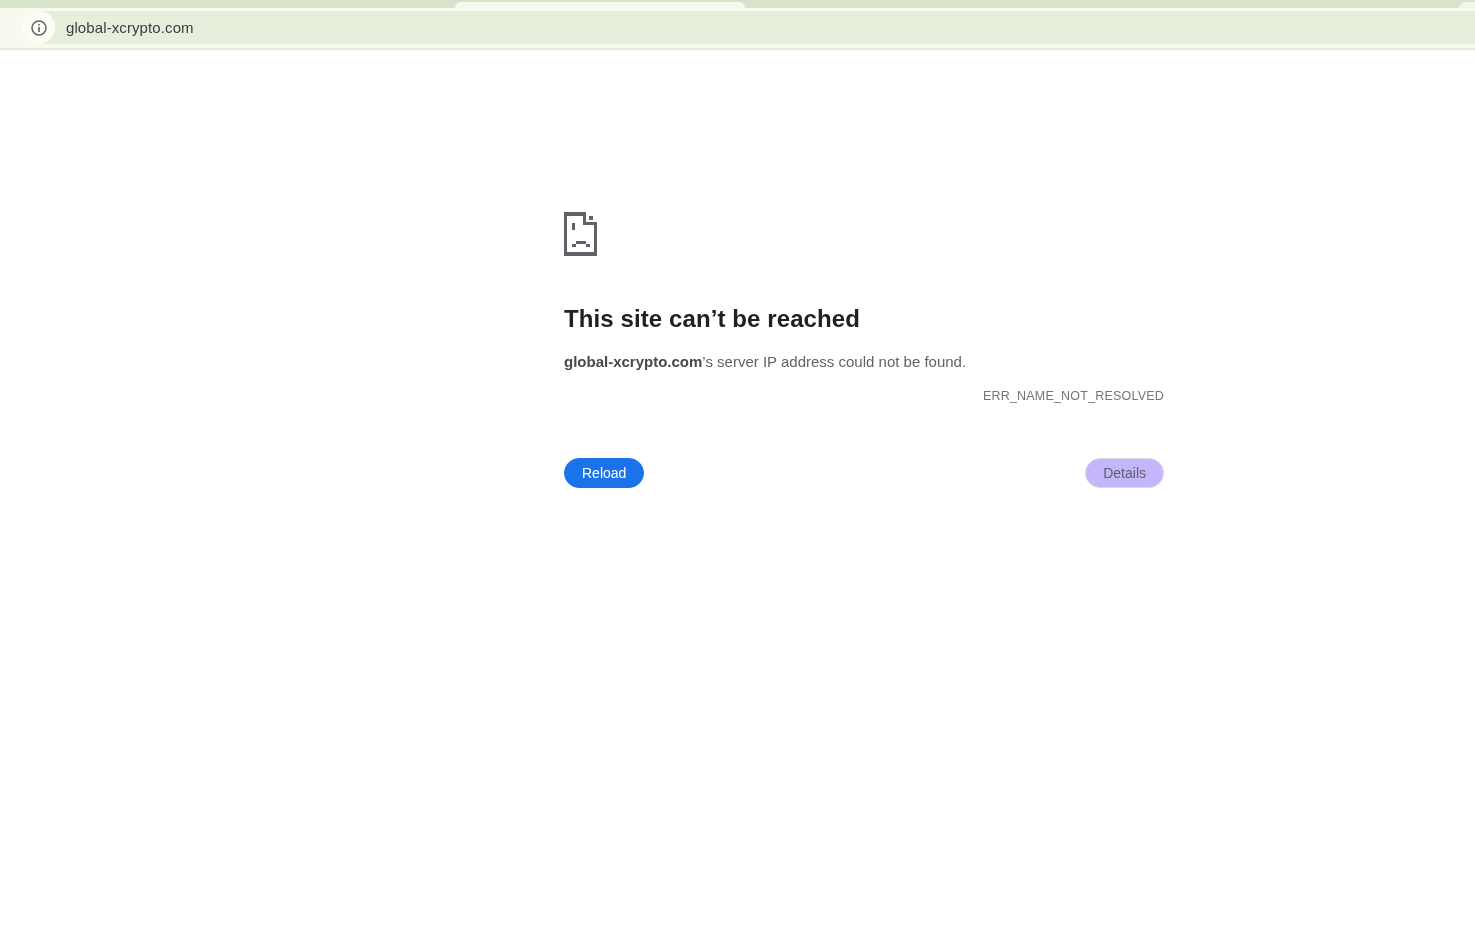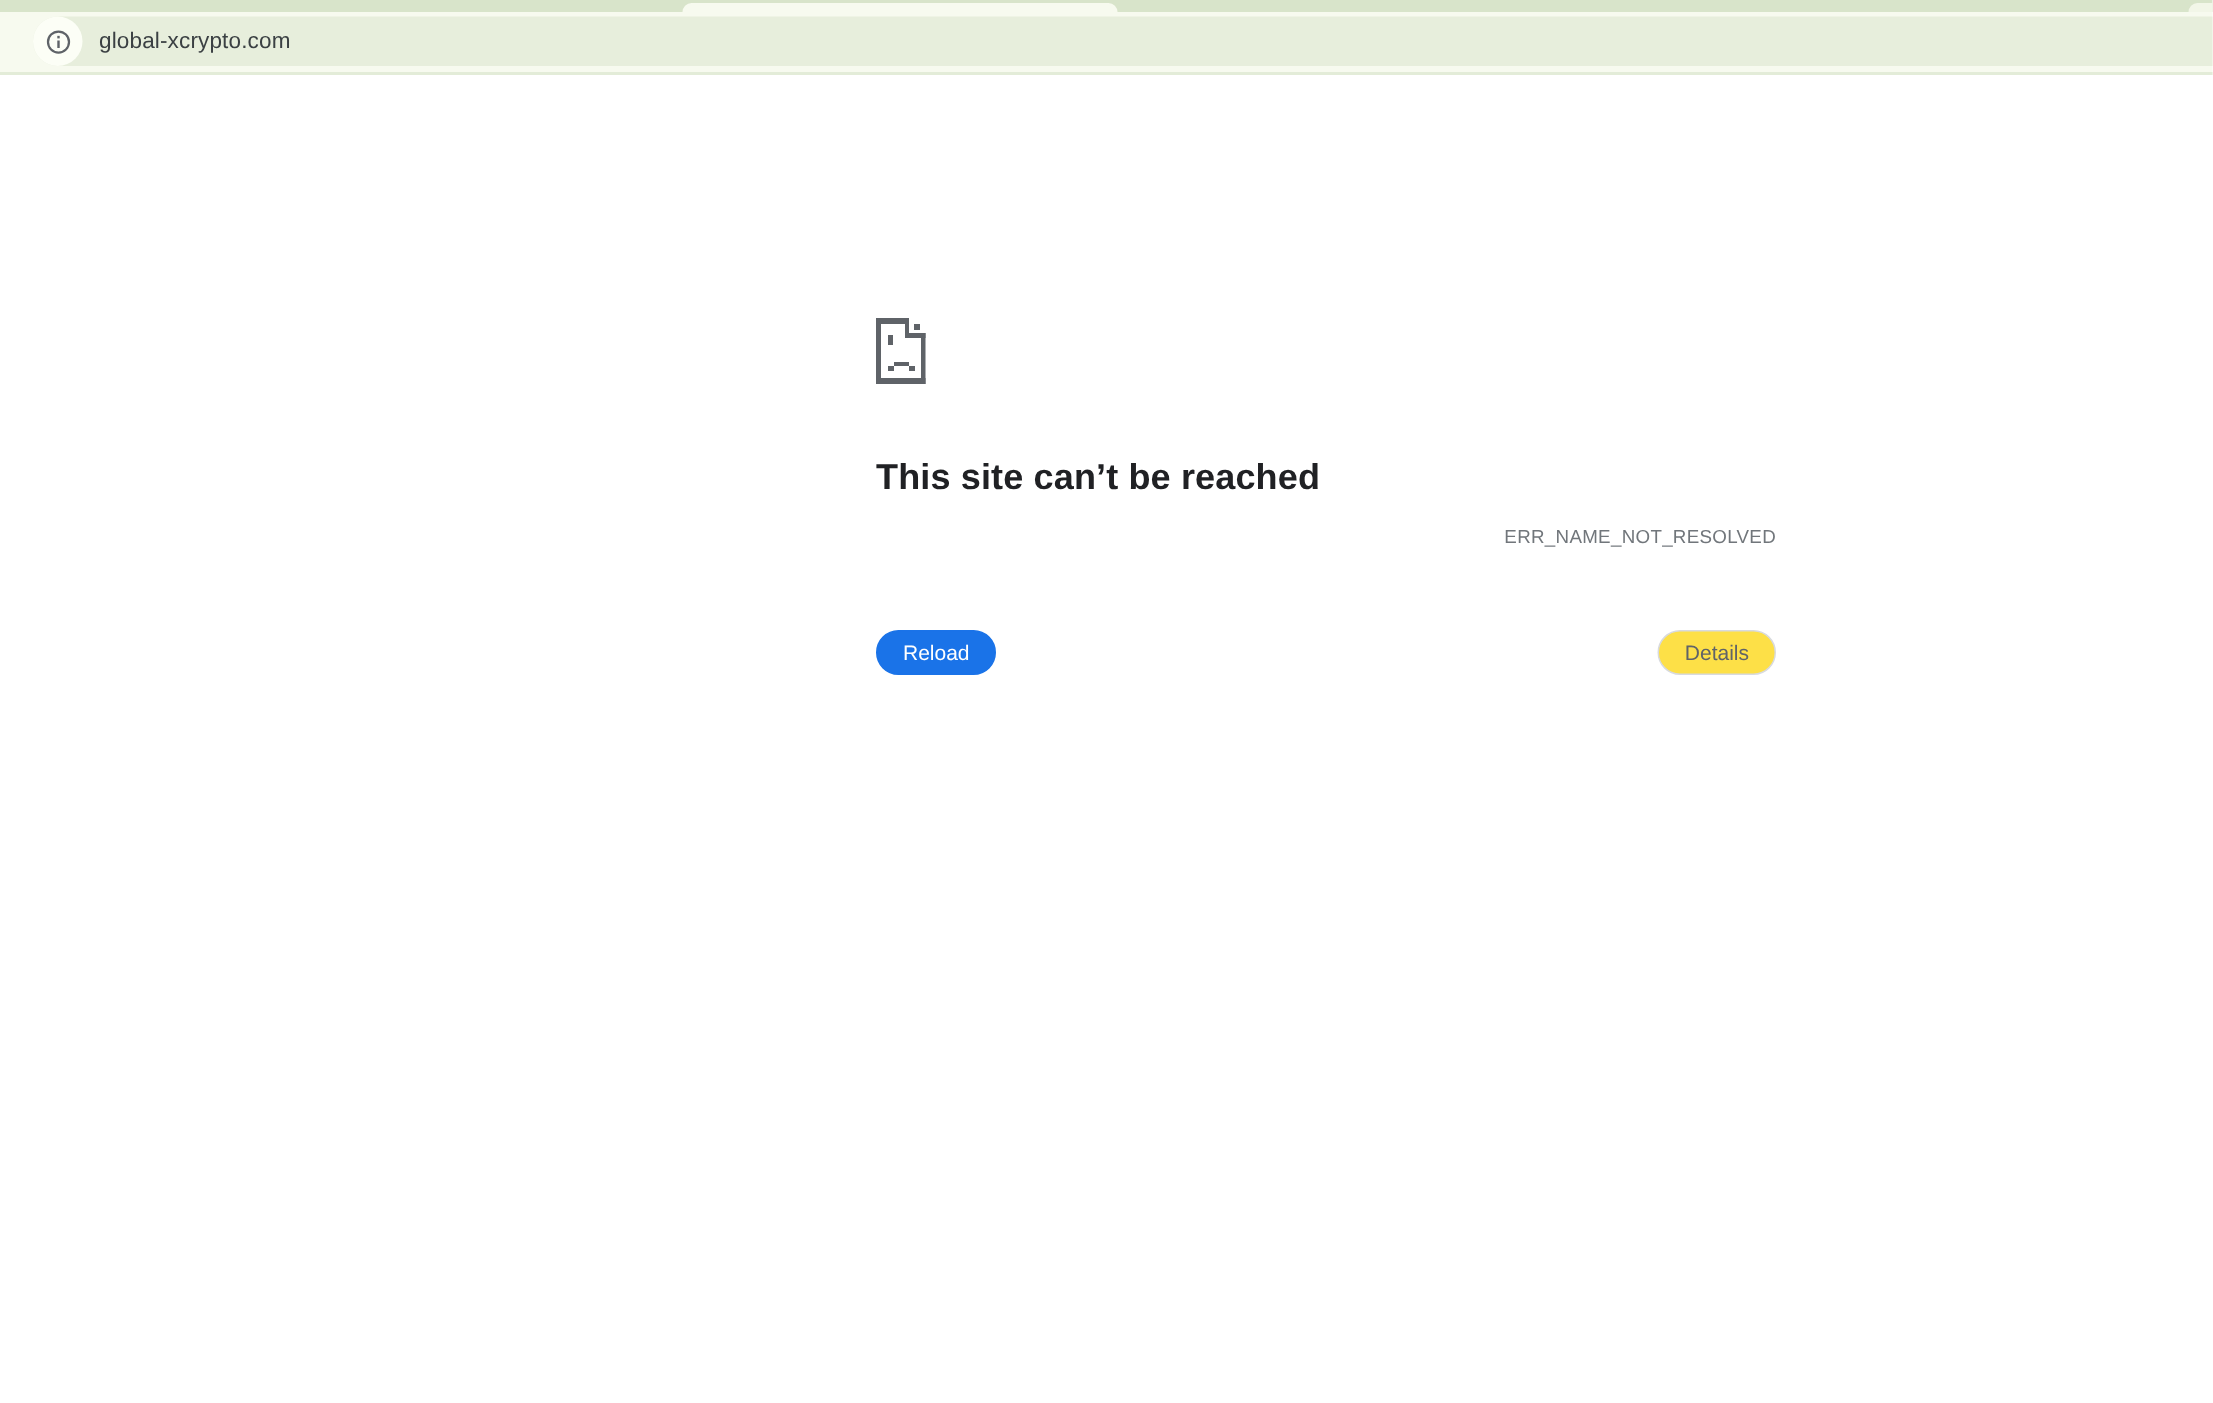--- a/index.html
+++ b/index.html
@@ -67,21 +67,21 @@
     margin-left: 11px;
     font-size: 15px;
     color: #3b4043;
     letter-spacing: 0.1px;
     white-space: nowrap;
   }
 
   
   .content {
     position: absolute;
-    left: 584px; top: 212px;
+    left: 564px; top: 212px;
     width: 600px;
   }
   .sad-file { display: block; width: 33px; height: 44px; }
   .page-title {
     margin-top: 47px;
     font-size: 24px;
     line-height: 31px;
     font-weight: 600;
     color: #202124;
     letter-spacing: 0.1px;
@@ -139,21 +139,21 @@
     line-height: 28px;
     cursor: pointer;
   }
   .btn-primary {
     background: #1a73e8;
     border: 1px solid #1a73e8;
     color: #ffffff;
     font-weight: 500;
   }
   .btn-secondary {
-    background: #fde047;
+    background: #c4b5fd;
     border: 1px solid #d8dade;
     color: #5f6368;
   }
 </style>
 </head>
 <body>
 
 <div class="window">
 
   <div class="tab-strip">
@@ -187,20 +187,21 @@
         <rect x="30" y="10" width="3" height="34"></rect>
         <rect x="8" y="11" width="3" height="7"></rect>
         <rect x="12" y="29" width="10" height="3"></rect>
         <rect x="8" y="32" width="4" height="3"></rect>
         <rect x="22" y="32" width="4" height="3"></rect>
       </g>
     </svg>
 
     <h1 class="page-title">This site can’t be reached</h1>
 
+    <p class="subtitle"><b>global-xcrypto.com</b><span>’s server IP address could not be found.</span></p>
 
 
 
     <div class="error-code">ERR_NAME_NOT_RESOLVED</div>
 
     <div class="actions">
       <button class="btn btn-primary">Reload</button>
       <button class="btn btn-secondary">Details</button>
     </div>
 

